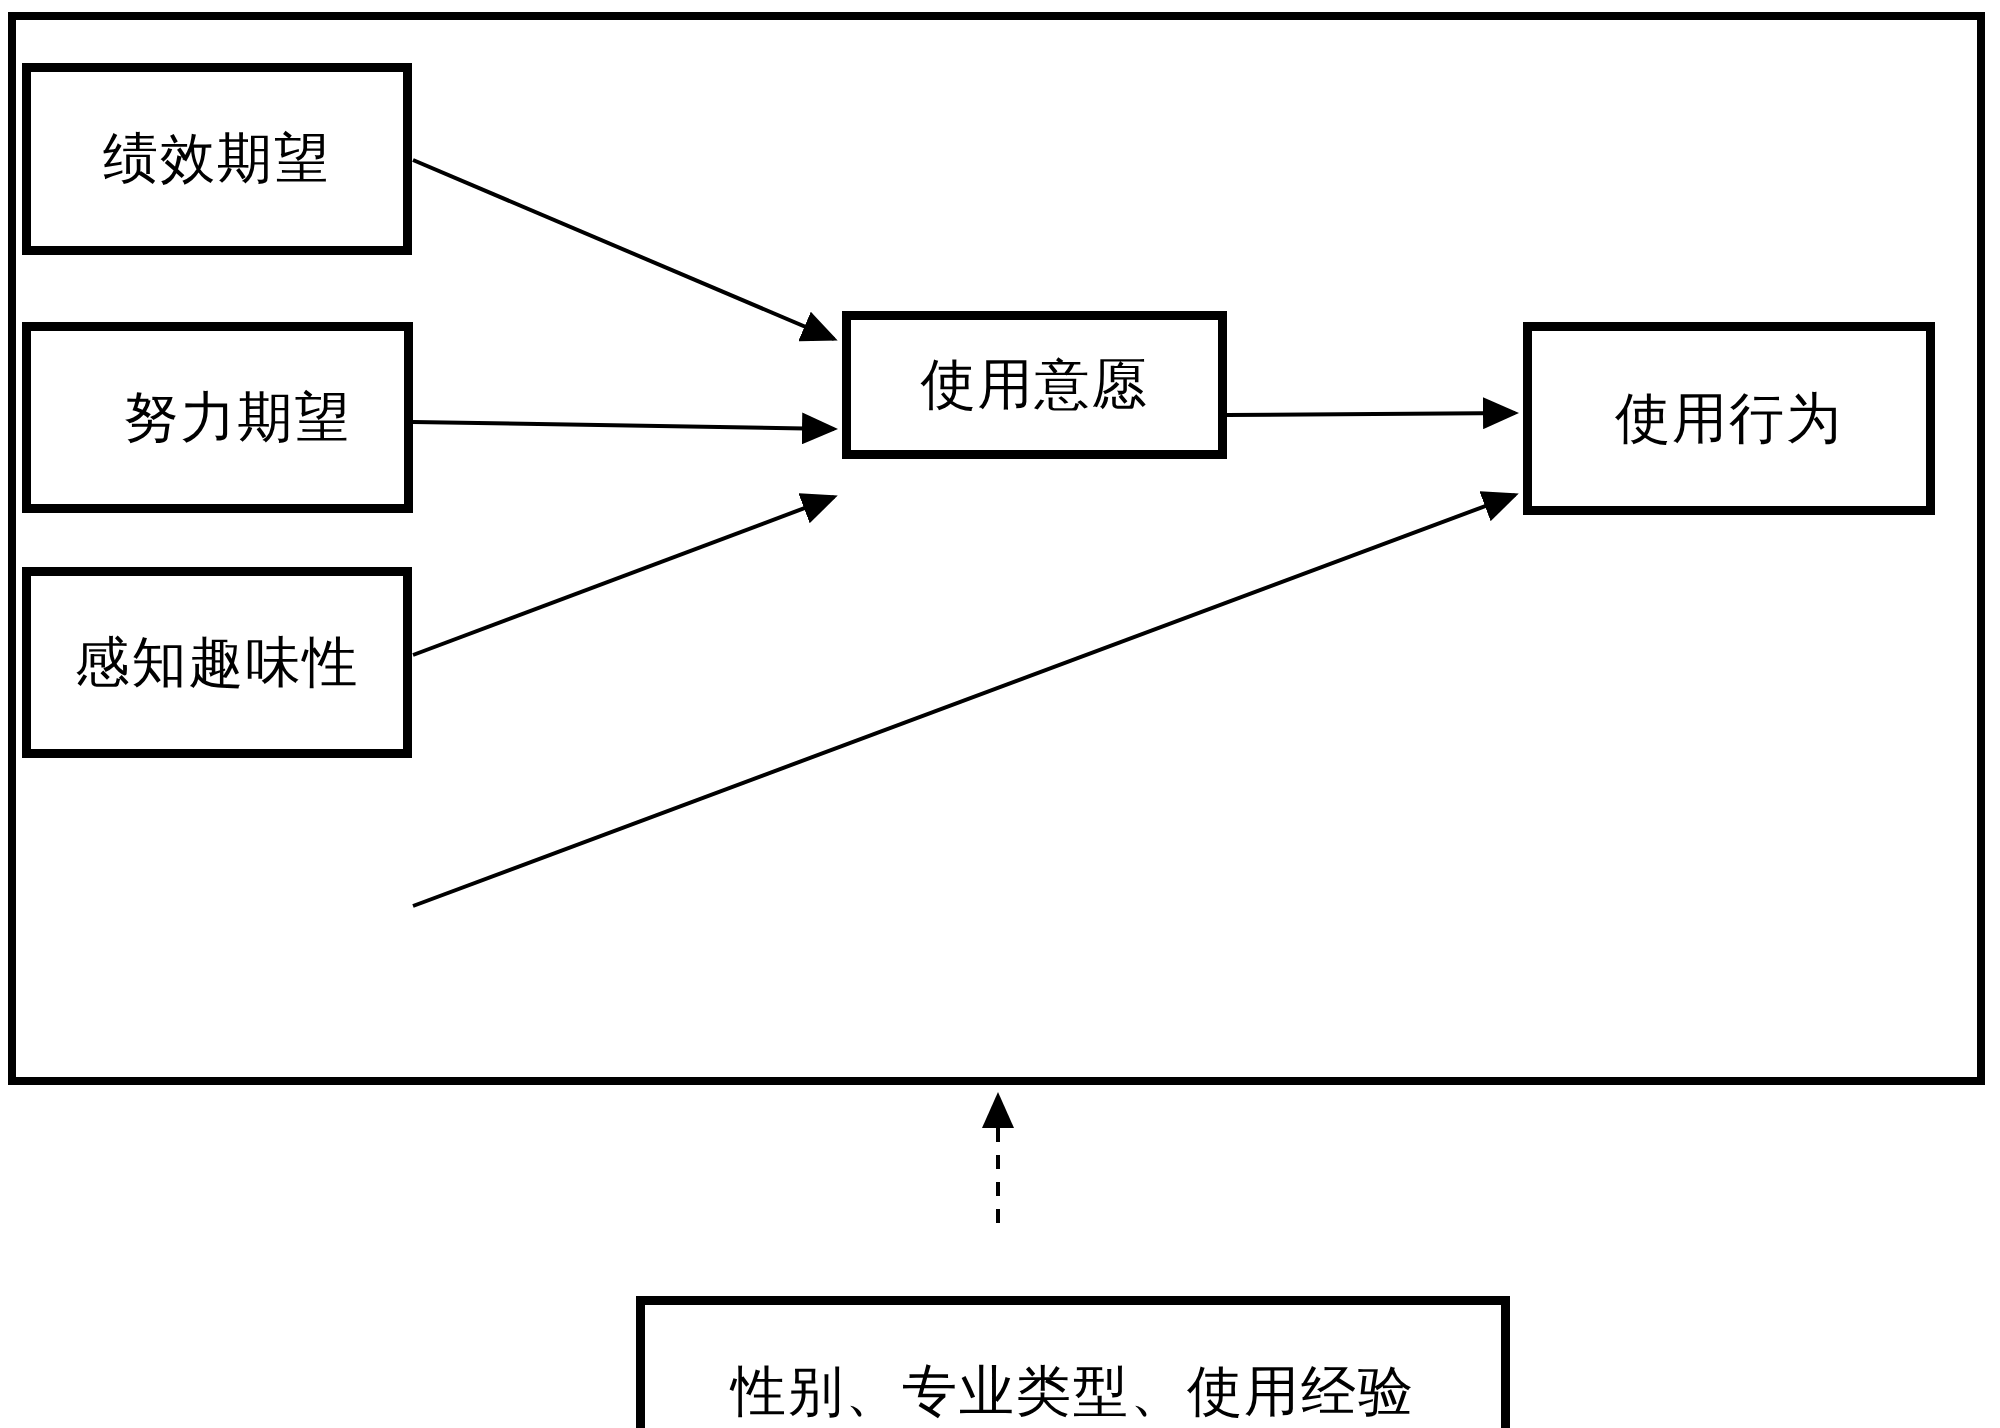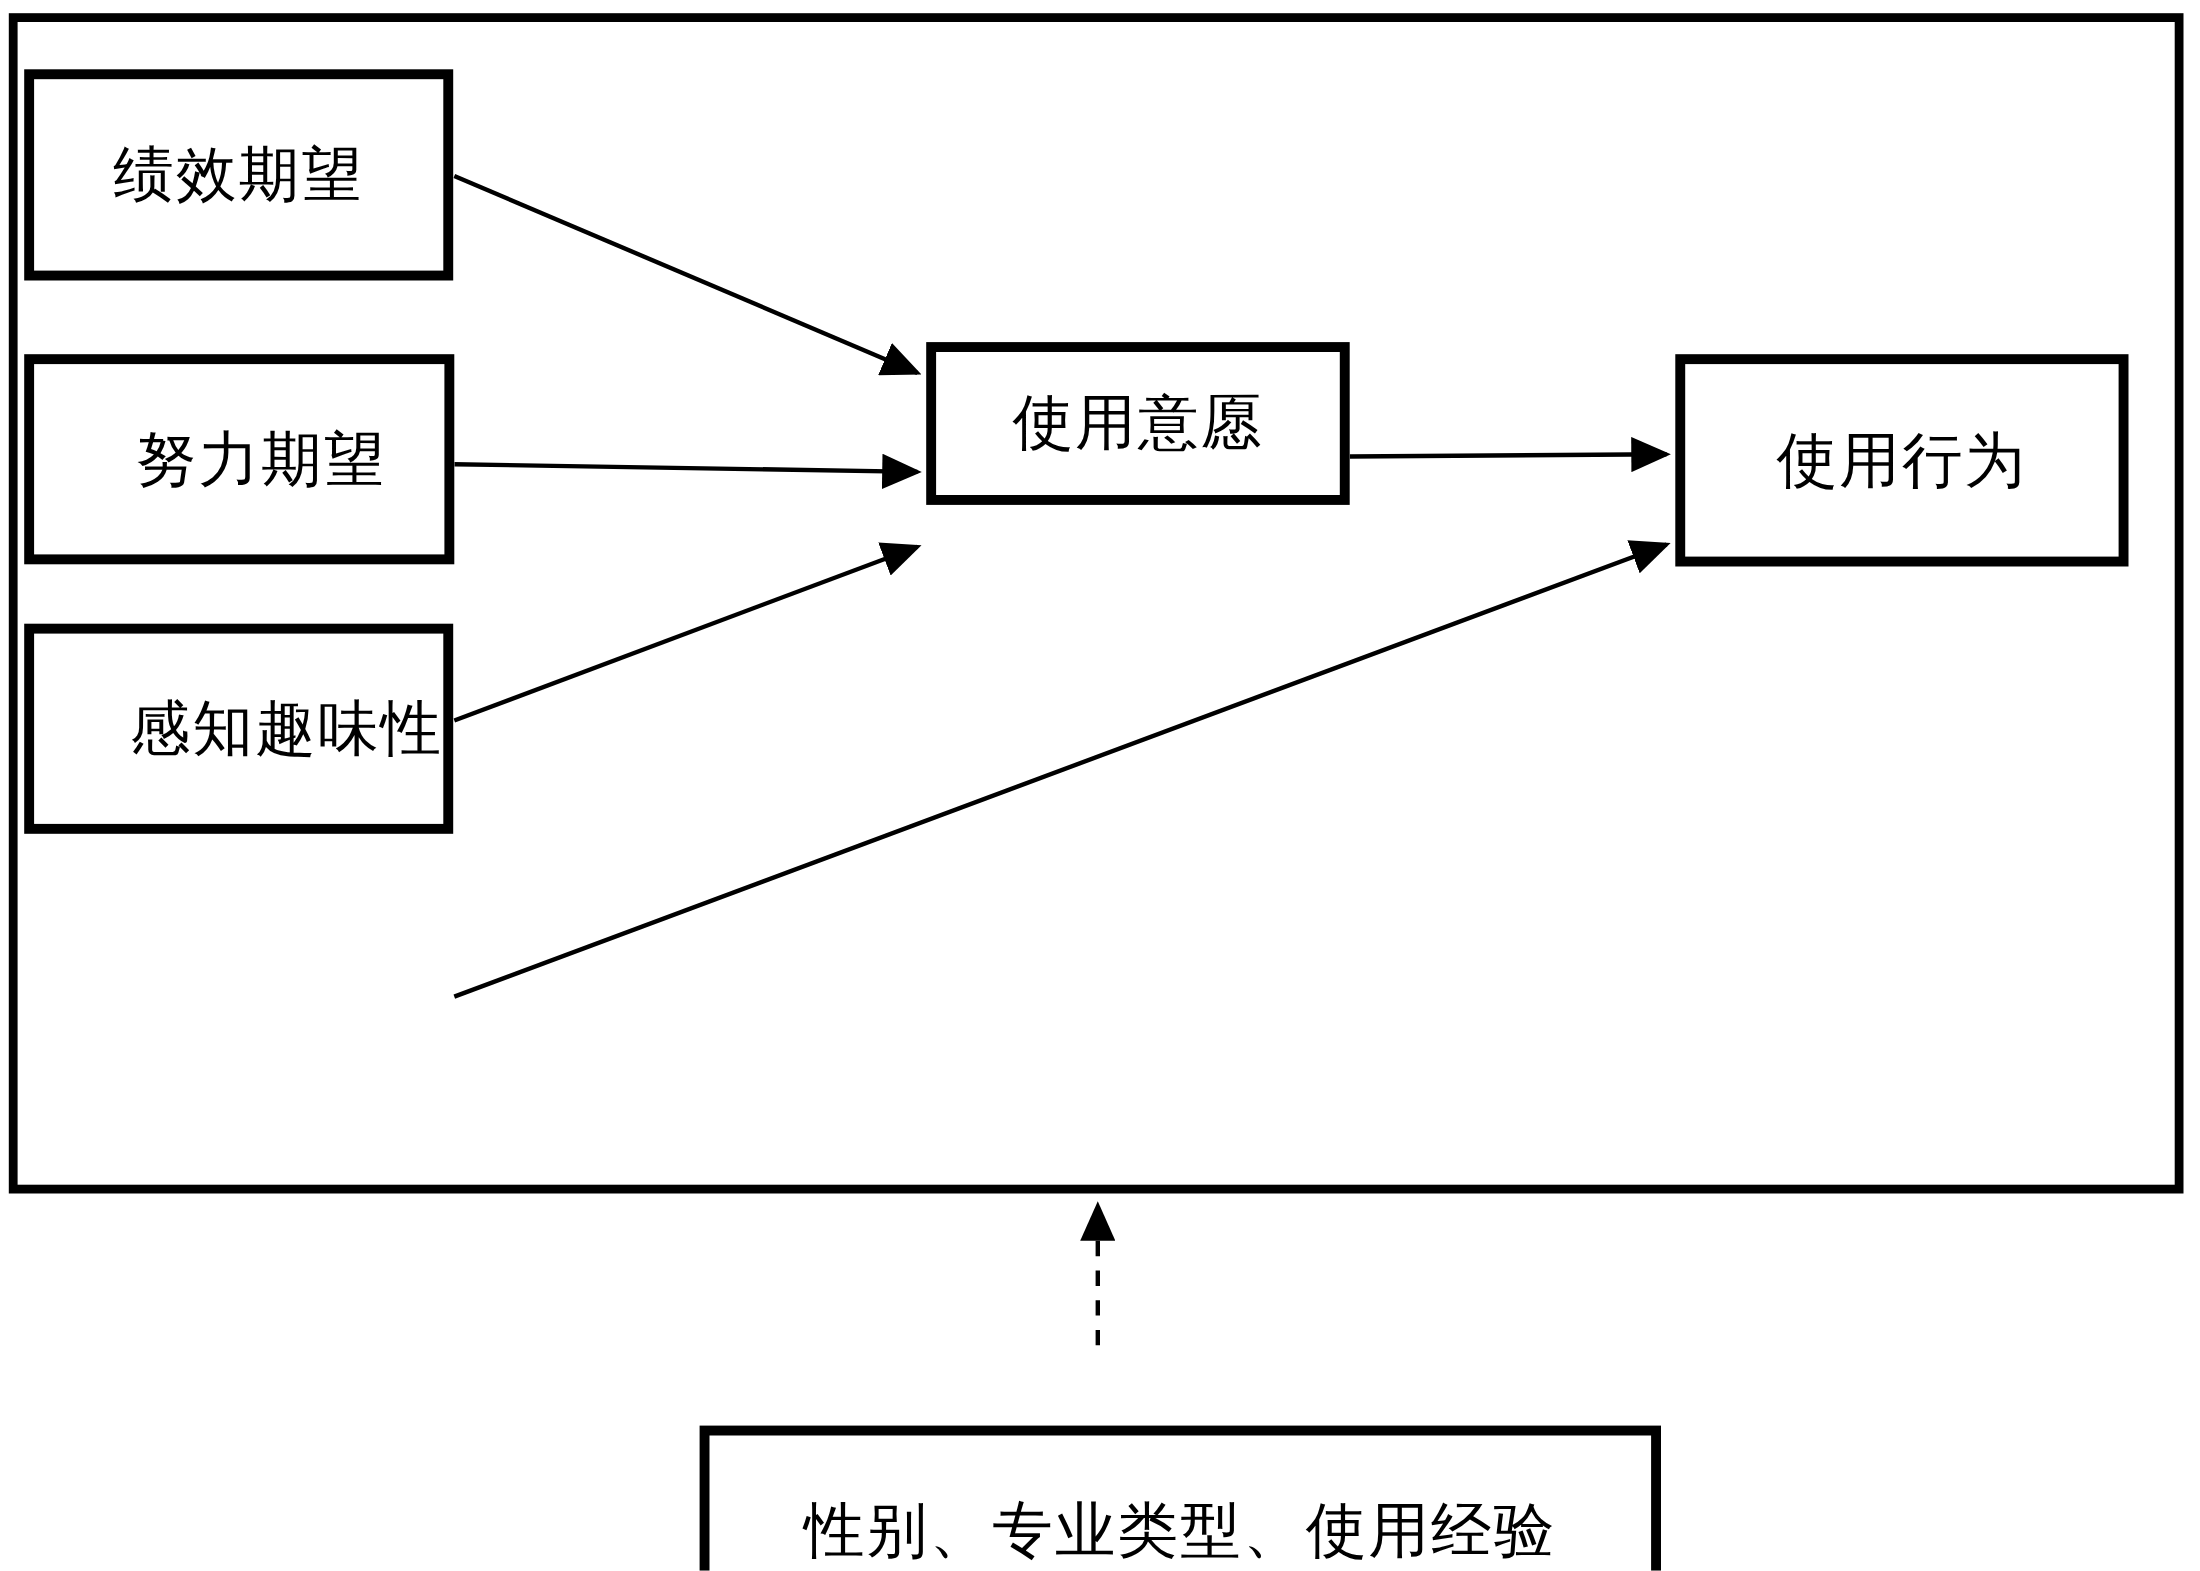--- a/index.html
+++ b/index.html
@@ -33,21 +33,21 @@
     background: #ffffff;
     display: flex;
     align-items: center;
     justify-content: center;
     font-size: 55px;
     letter-spacing: 2px;
     white-space: nowrap;
   }
   .node-performance  { left: 22px;   top: 63px;   width: 390px; height: 192px; text-align: right; }
   .node-effort       { left: 22px;   top: 322px;  width: 391px; height: 191px; padding-left: 40px; }
-  .node-playfulness  { left: 22px;   top: 567px;  width: 390px; height: 191px; justify-content: flex-end; }
+  .node-playfulness  { left: 22px;   top: 567px;  width: 390px; height: 191px; }
   .node-facilitating { left: 33px;   top: 832px;  width: 379px; height: 188px; }
   .node-intention    { left: 842px;  top: 311px;  width: 385px; height: 148px; }
   .node-behavior     { left: 1523px; top: 322px;  width: 412px; height: 193px; }
   .node-moderators   { left: 636px;  top: 1296px; width: 874px; height: 192px; }
   svg.edge-layer {
     position: absolute;
     left: 0;
     top: 0;
     width: 2000px;
     height: 1428px;

